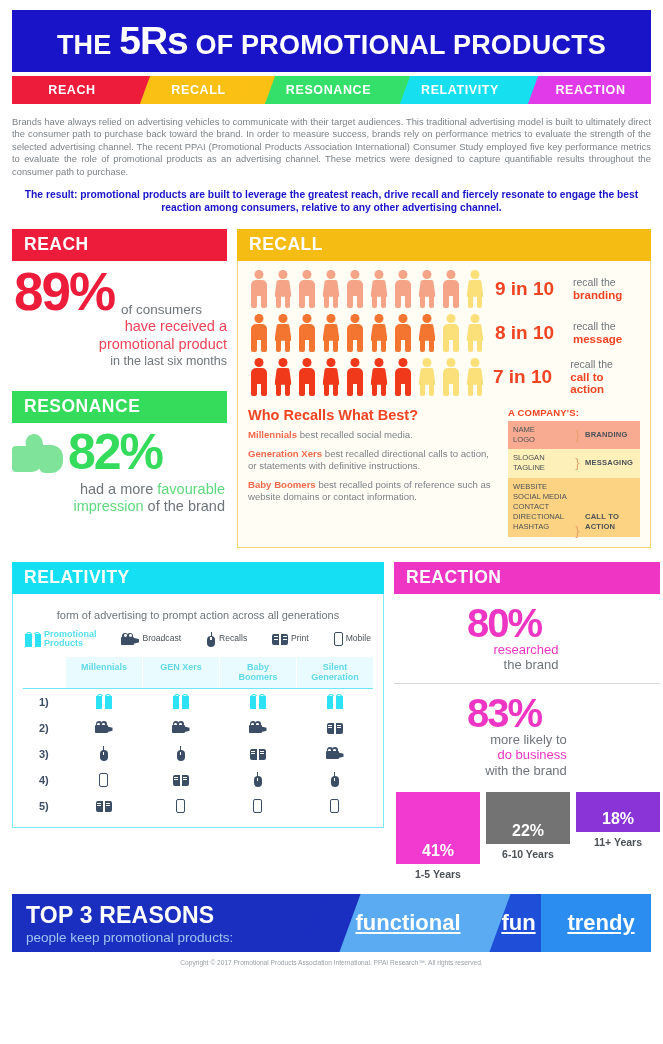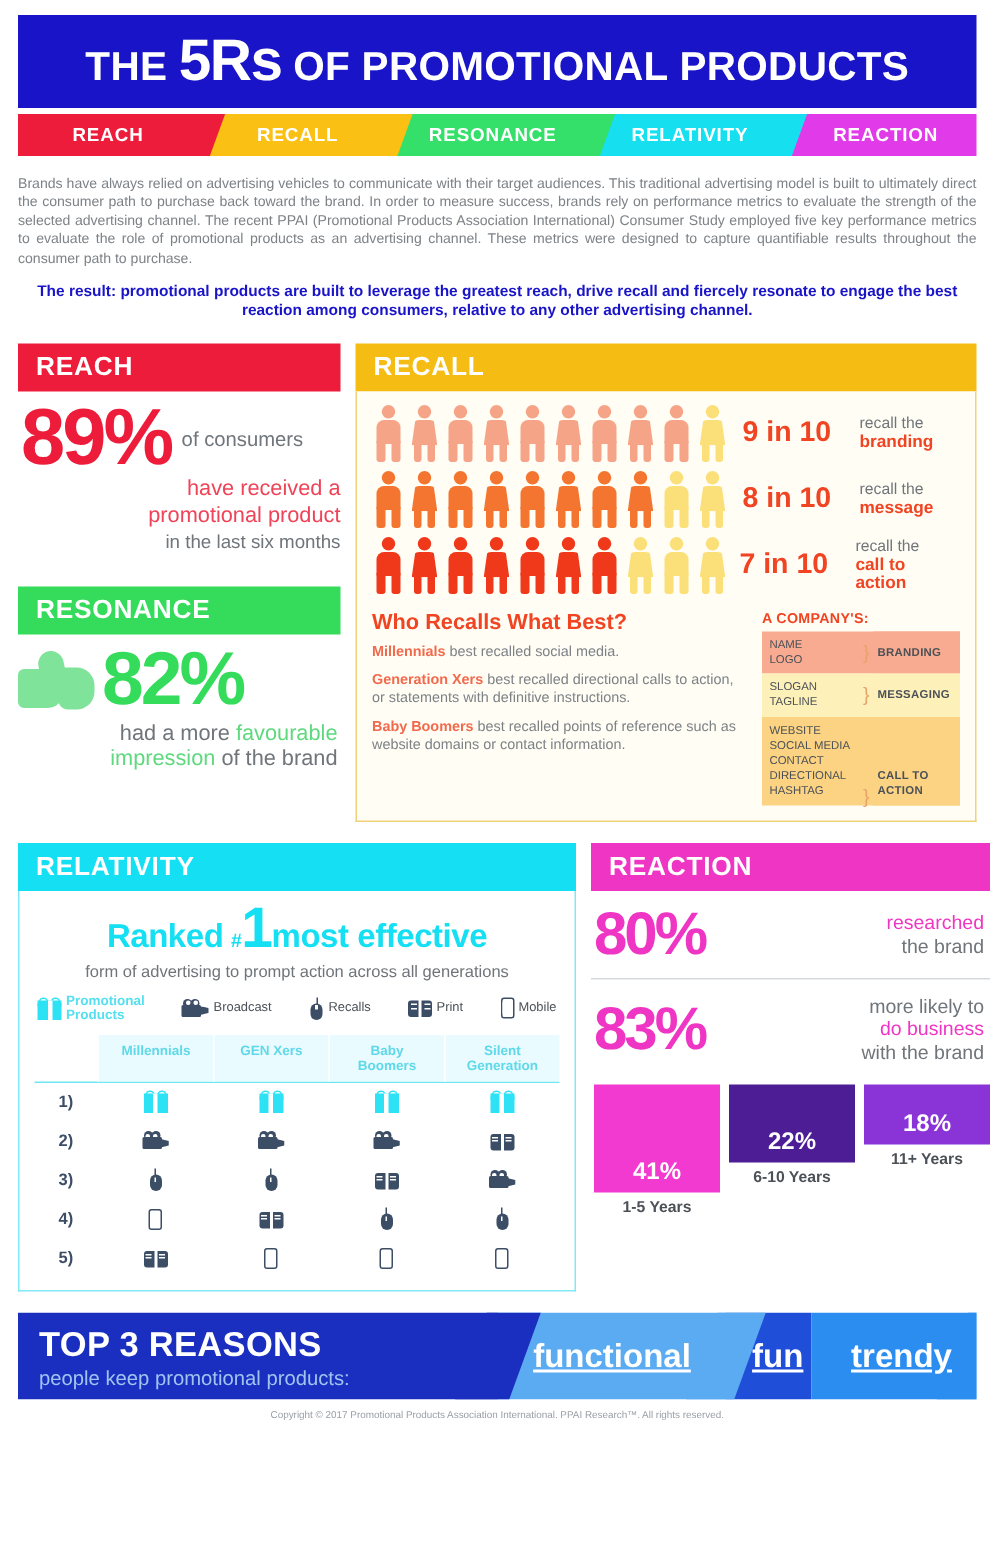--- a/index.html
+++ b/index.html
@@ -62,21 +62,21 @@
   .sec-head.relativity{ background: #15dff2; }
   .sec-head.reaction  { background: #ef35c3; }
 
   
   .mid { display: flex; gap: 10px; margin-top: 14px; }
   .mid-left  { width: 215px; }
   .mid-right { flex: 1; border: 1px solid #f0d27a; border-top: none; background:#fffdf4; }
 
   
   .reach-body { padding: 6px 0 0 2px; }
-  .reach-line1 { display: flex; align-items: center; }
+  .reach-line1 { display: flex; align-items: flex-end; }
   .pct-reach {
     font-size: 53px; font-weight: bold; color: #ed1c3a;
     letter-spacing: -2px; line-height: .95;
   }
   .reach-sub { font-size: 13.5px; color: #6f757a; margin-left: 7px; }
   .reach-l2 { text-align: right; font-size: 14.5px; color: #ef4358; line-height: 17px; margin-top:1px; }
   .reach-l3 { text-align: right; font-size: 12.5px; color: #6f757a; line-height: 16px; }
 
   
   .resonance-wrap { margin-top: 22px; }
@@ -197,31 +197,31 @@
   .gen-head .gh {
     flex:1; text-align:center; font-size:9px; color:#5fd9ea; font-weight:bold;
     background:#e9fbfe; padding: 5px 2px; line-height:10.5px; border-left:1px solid #fff;
   }
   .rank-row { display:flex; align-items:center; height: 26px; }
   .rank-row .num { width: 42px; font-size: 11px; font-weight:bold; color:#3c4d66; padding-left: 16px;}
   .rank-row .cell { flex:1; display:flex; align-items:center; justify-content:center; }
 
   
   .rx-body { }
-  .rx-item { display:flex; align-items:center; padding: 10px 4px 10px 2px; }
+  .rx-item { display:flex; align-items:center; padding: 10px 4px 10px 2px; flex-direction: column; }
   .rx-item + .rx-item { border-top: 1px solid #d6d9dc; }
   .pct-rx { font-size: 40px; font-weight:bold; color:#ef35c3; letter-spacing:-2px; line-height:.95; width:118px;}
   .rx-txt { flex:1; text-align:right; font-size: 13px; line-height:15.5px; }
   .rx-txt .p { color:#ef35c3; }
   .rx-txt .g { color:#6f757a; }
   .bars { display:flex; align-items:flex-start; gap:6px; margin-top: 4px; padding-left:2px;}
   .barwrap { text-align:center; }
   .bar { display:flex; align-items:flex-end; justify-content:center; color:#fff; font-weight:bold; font-size:16px; padding-bottom:4px;}
   .bar.b1 { background:#f23ad0; width:84px; height:72px; }
-  .bar.b2 { background:#4c1d95; width:84px; height:52px; }
+  .bar.b2 { background:#737373; width:84px; height:52px; }
   .bar.b3 { background:#8a34d8; width:84px; height:40px; }
   .barlbl { font-size:10.5px; font-weight:bold; color:#4b5157; margin-top:4px; }
 
   
   .top3 { height: 58px; margin-top: 14px; display:flex; position:relative; overflow:hidden; }
   .t3-left {
     background:#1a2fc0; flex: 0 0 320px; position:relative; z-index:9;
     padding: 8px 0 0 14px;
   }
   .t3-left::after { content:""; position:absolute; right:-18px; top:0; width:36px; height:100%; background:#1a2fc0; transform:skewX(-20deg); }
@@ -550,26 +550,20 @@
       </div>
     </div>
   </div>
 
   <div class="bot">
 
     <div style="width:372px;">
       <div class="sec-head relativity">RELATIVITY</div>
       <div class="bot-left">
         <div class="rel-body">
-          <div class="ranked">
-            <span>Ranked</span>
-            <span class="hash">#</span>
-              <span class="one">1</span>
-              <span>most effective</span>
-          </div>
           <div class="rel-sub">form of advertising to prompt action across all generations</div>
 
           <div class="legend" id="legend">
               <div class="lg pp">
                 <span class="icn icn-gift">
                   <i class="bw1"></i>
                   <i class="bw2"></i>
                   <i class="lid"></i>
                   <i class="bx"></i>
                   <i class="rb"></i>

